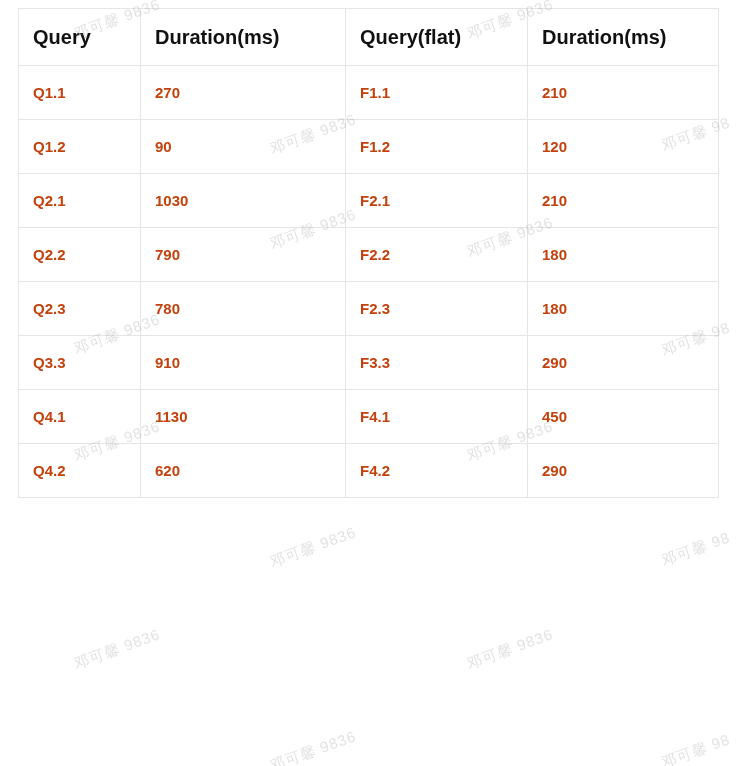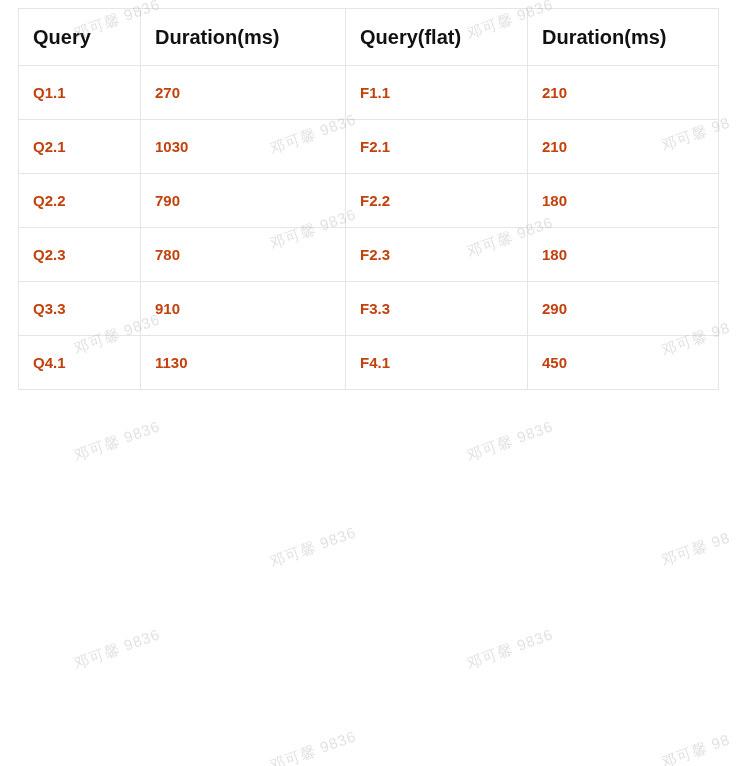--- a/index.html
+++ b/index.html
@@ -88,20 +88,26 @@
       </tr>
     </thead>
     <tbody id="table-body">
         <tr>
           <td>Q1.1</td>
           <td>270</td>
           <td>F1.1</td>
           <td>210</td>
         </tr>
         <tr>
+          <td>Q1.2</td>
+          <td>90</td>
+          <td>F1.2</td>
+          <td>120</td>
+        </tr>
+        <tr>
           <td>Q2.1</td>
           <td>1030</td>
           <td>F2.1</td>
           <td>210</td>
         </tr>
         <tr>
           <td>Q2.2</td>
           <td>790</td>
           <td>F2.2</td>
           <td>180</td>
@@ -117,20 +123,26 @@
           <td>910</td>
           <td>F3.3</td>
           <td>290</td>
         </tr>
         <tr>
           <td>Q4.1</td>
           <td>1130</td>
           <td>F4.1</td>
           <td>450</td>
         </tr>
+        <tr>
+          <td>Q4.2</td>
+          <td>620</td>
+          <td>F4.2</td>
+          <td>290</td>
+        </tr>
       </tbody>
   </table>
 </div>
 
 <div class="watermarks" id="watermark-layer">
     <div class="wm" style="left: 72px; top: 10px;">邓可馨 9836</div>
     <div class="wm" style="left: 268px; top: 125px;">邓可馨 9836</div>
     <div class="wm" style="left: 465px; top: 10px;">邓可馨 9836</div>
     <div class="wm" style="left: 660px; top: 125px;">邓可馨 98</div>
     <div class="wm" style="left: 72px; top: 325px;">邓可馨 9836</div>

